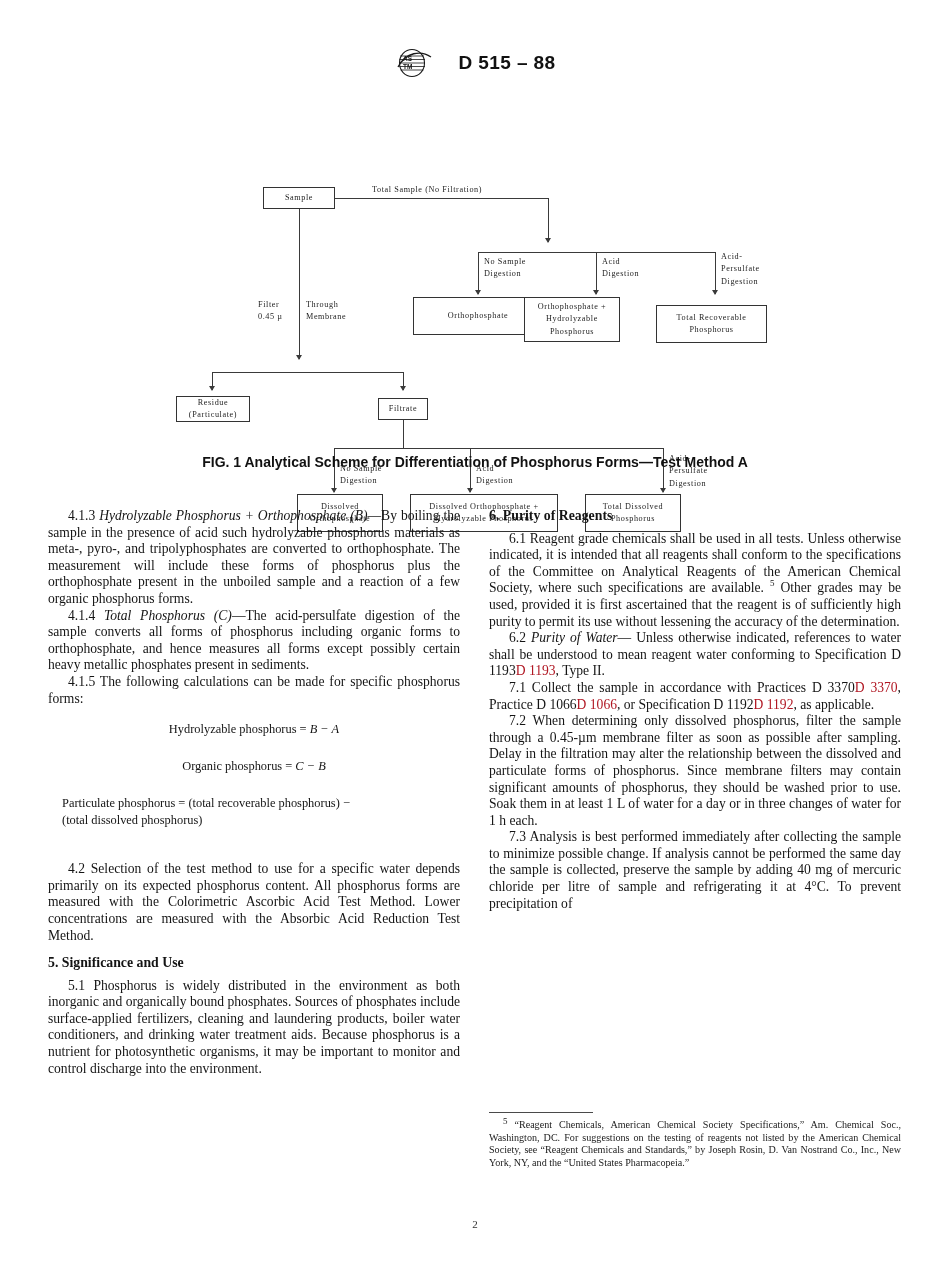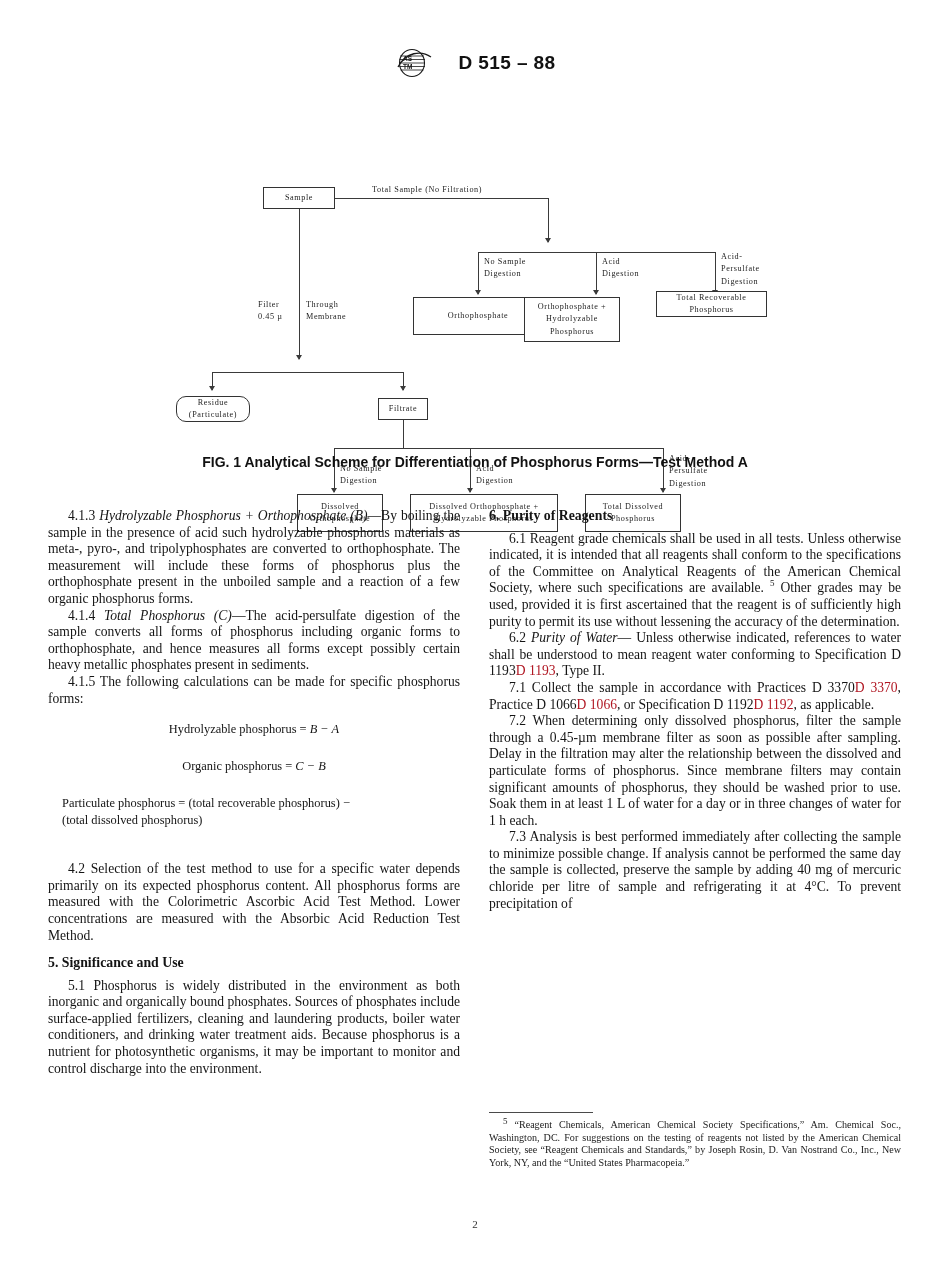--- a/index.html
+++ b/index.html
@@ -218,37 +218,37 @@
   <div class="fc-label" style="left:602px; top:168px;">Acid
 Digestion</div>
   <div class="fc-label" style="left:721px; top:163px;">Acid-
 Persulfate
 Digestion</div>
 
   <div class="fc-box" style="left:413px; top:209px; width:130px; height:38px;">Orthophosphate</div>
   <div class="fc-box" style="left:524px; top:209px; width:96px; height:45px;">Orthophosphate +
 Hydrolyzable
 Phosphorus</div>
-  <div class="fc-box" style="left:656px; top:203px; width:111px; height:26px; white-space:pre-line;">Total Recoverable
+  <div class="fc-box" style="left:656px; top:217px; width:111px; height:38px; white-space:pre-line;">Total Recoverable
 Phosphorus</div>
 
   <div class="fc-line-v" style="left:299px; top:121px; height:150px;"></div>
   <div class="fc-arrow" style="left:296px; top:267px;"></div>
   <div class="fc-label" style="left:258px; top:211px;">Filter
 0.45 µ</div>
   <div class="fc-label" style="left:306px; top:211px;">Through
 Membrane</div>
 
   <div class="fc-line-h" style="left:212px; top:284px; width:191px;"></div>
   <div class="fc-line-v" style="left:212px; top:284px; height:18px;"></div>
   <div class="fc-arrow" style="left:209px; top:298px;"></div>
   <div class="fc-line-v" style="left:403px; top:284px; height:18px;"></div>
   <div class="fc-arrow" style="left:400px; top:298px;"></div>
 
-  <div class="fc-box" style="left:176px; top:308px; width:74px; height:26px; white-space:pre-line;border-radius:10px;">Residue
+  <div class="fc-box" style="left:176px; top:308px; width:74px; height:26px; white-space:pre-line;">Residue
 (Particulate)</div>
   <div class="fc-box" style="left:378px; top:310px; width:50px; height:22px;">Filtrate</div>
 
   <div class="fc-line-v" style="left:403px; top:332px; height:28px;"></div>
   <div class="fc-line-h" style="left:334px; top:360px; width:329px;"></div>
   <div class="fc-line-v" style="left:334px; top:360px; height:44px;"></div>
   <div class="fc-arrow" style="left:331px; top:400px;"></div>
   <div class="fc-line-v" style="left:470px; top:360px; height:44px;"></div>
   <div class="fc-arrow" style="left:467px; top:400px;"></div>
   <div class="fc-line-v" style="left:663px; top:360px; height:44px;"></div>

